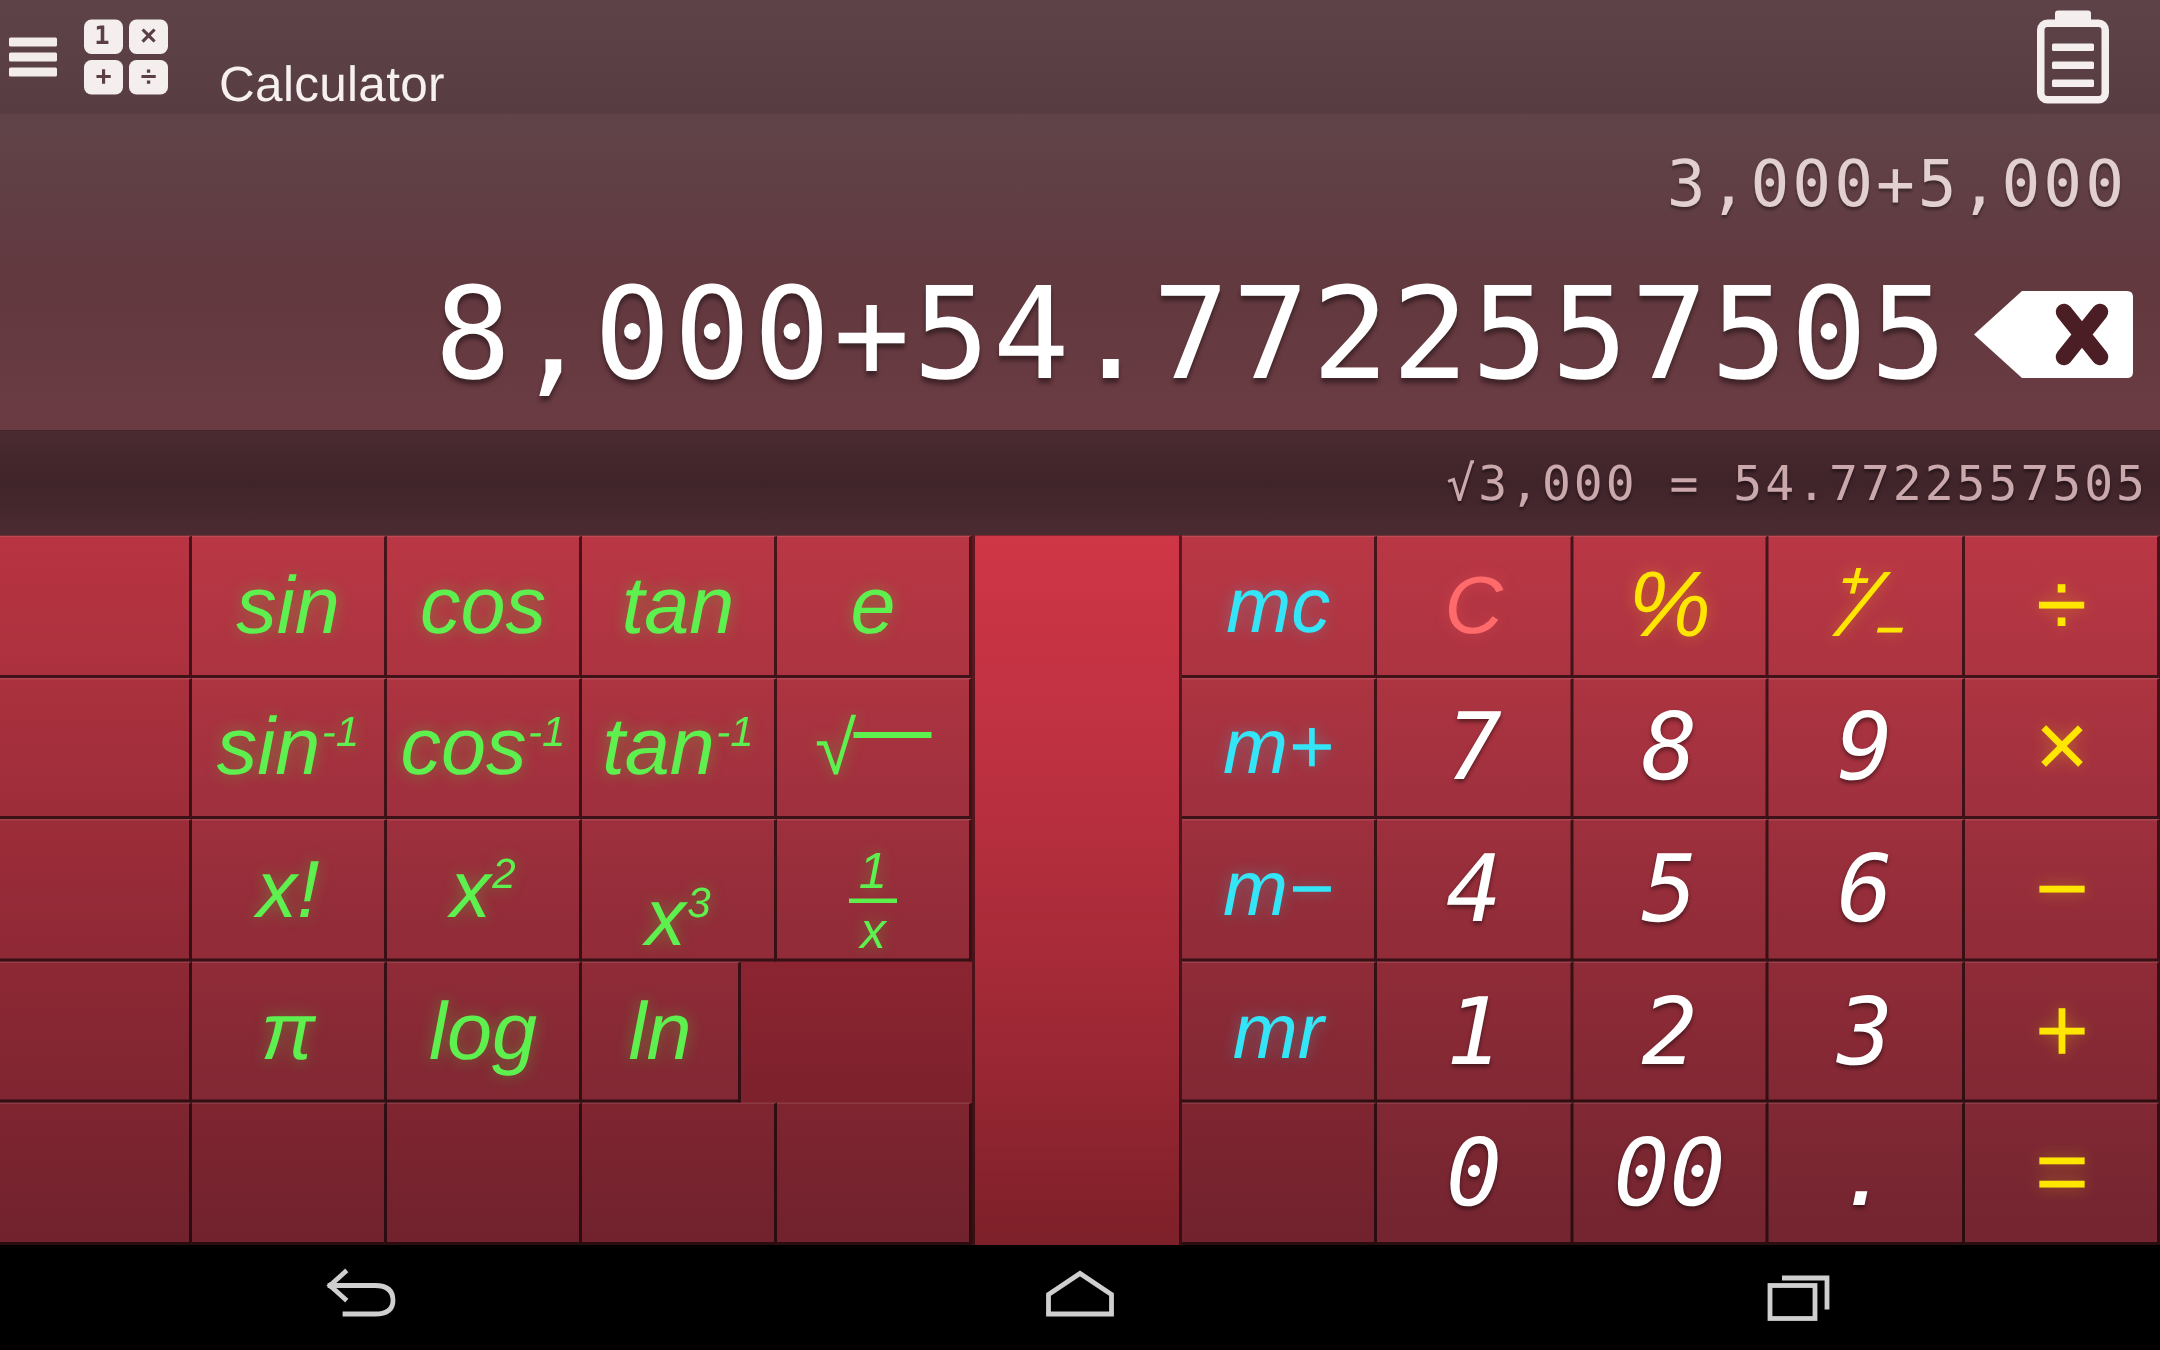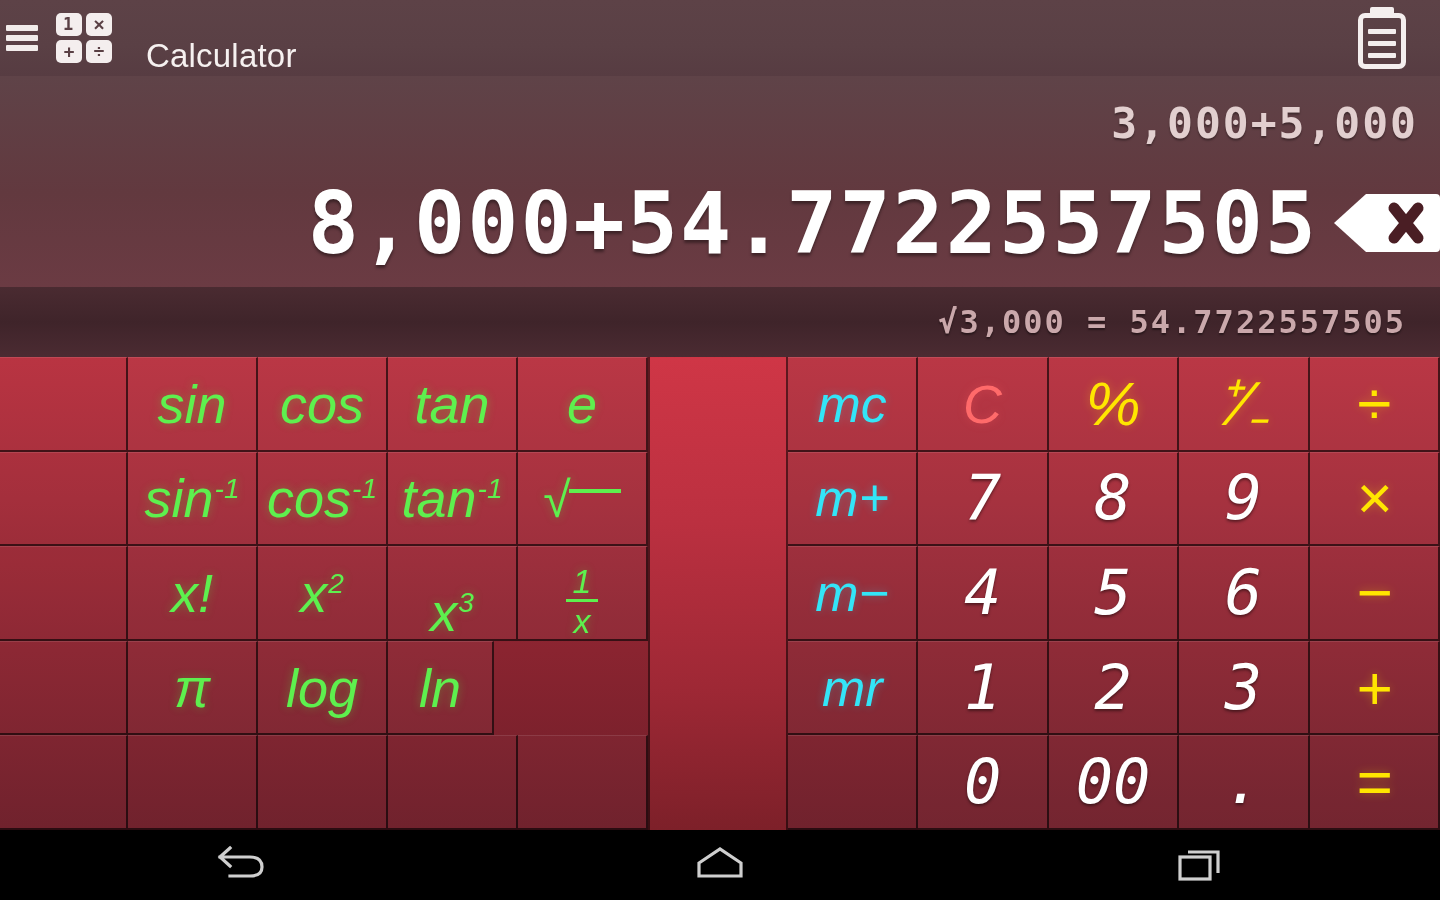--- a/index.html
+++ b/index.html
@@ -57,49 +57,50 @@
   .clipboard .l1{ top:22px; } .clipboard .l2{ top:34px; } .clipboard .l3{ top:46px; }
 
   
   .display{
     position:absolute; left:0; top:76px; width:1440px; height:211px;
     background:linear-gradient(180deg,#5f4348 0%, #62393f 55%, #6b3b43 100%);
     overflow:hidden;
   }
   .seg{
     font-family:"DejaVu Sans Mono", monospace;
-    font-weight:700;
+    font-weight:400;
     letter-spacing:2px;
   }
   .expr-prev{
     position:absolute; right:22px; top:22px;
     font-size:43px; color:#e2cfcf;
     text-shadow:0 2px 2px rgba(0,0,0,.35);
     white-space:nowrap;
   }
   .expr-main-row{
     position:absolute; left:0; right:0; top:92px; height:110px;
     display:flex; align-items:center; justify-content:flex-end;
+    padding-right:18px;
   }
   .expr-main{
     font-size:85px; color:#ffffff; white-space:nowrap;
     text-shadow:0 3px 3px rgba(0,0,0,.4);
     margin-right:14px;
   }
   .backspace{
     width:108px; height:62px; position:relative; flex:0 0 auto;
   }
   .backspace svg{ display:block; width:108px; height:62px; }
 
   
   .history{
     position:absolute; left:0; top:287px; width:1440px; height:70px;
     background:linear-gradient(180deg,#4a2b31 0%, #3f242a 50%, #4b2b32 100%);
     display:flex; align-items:center; justify-content:flex-end;
-    padding-right:34px;
+    padding-right:8px;
   }
   .history .htext{
     font-size:32px; color:#caa8ab; white-space:nowrap;
     text-shadow:0 2px 2px rgba(0,0,0,.4);
   }
 
   
   .keypad{
     position:absolute; left:0; top:357px; width:1440px; height:473px;
     background:linear-gradient(180deg,#b8303f 0%, #a32b39 30%, #8a2430 62%, #6e1e29 100%);

